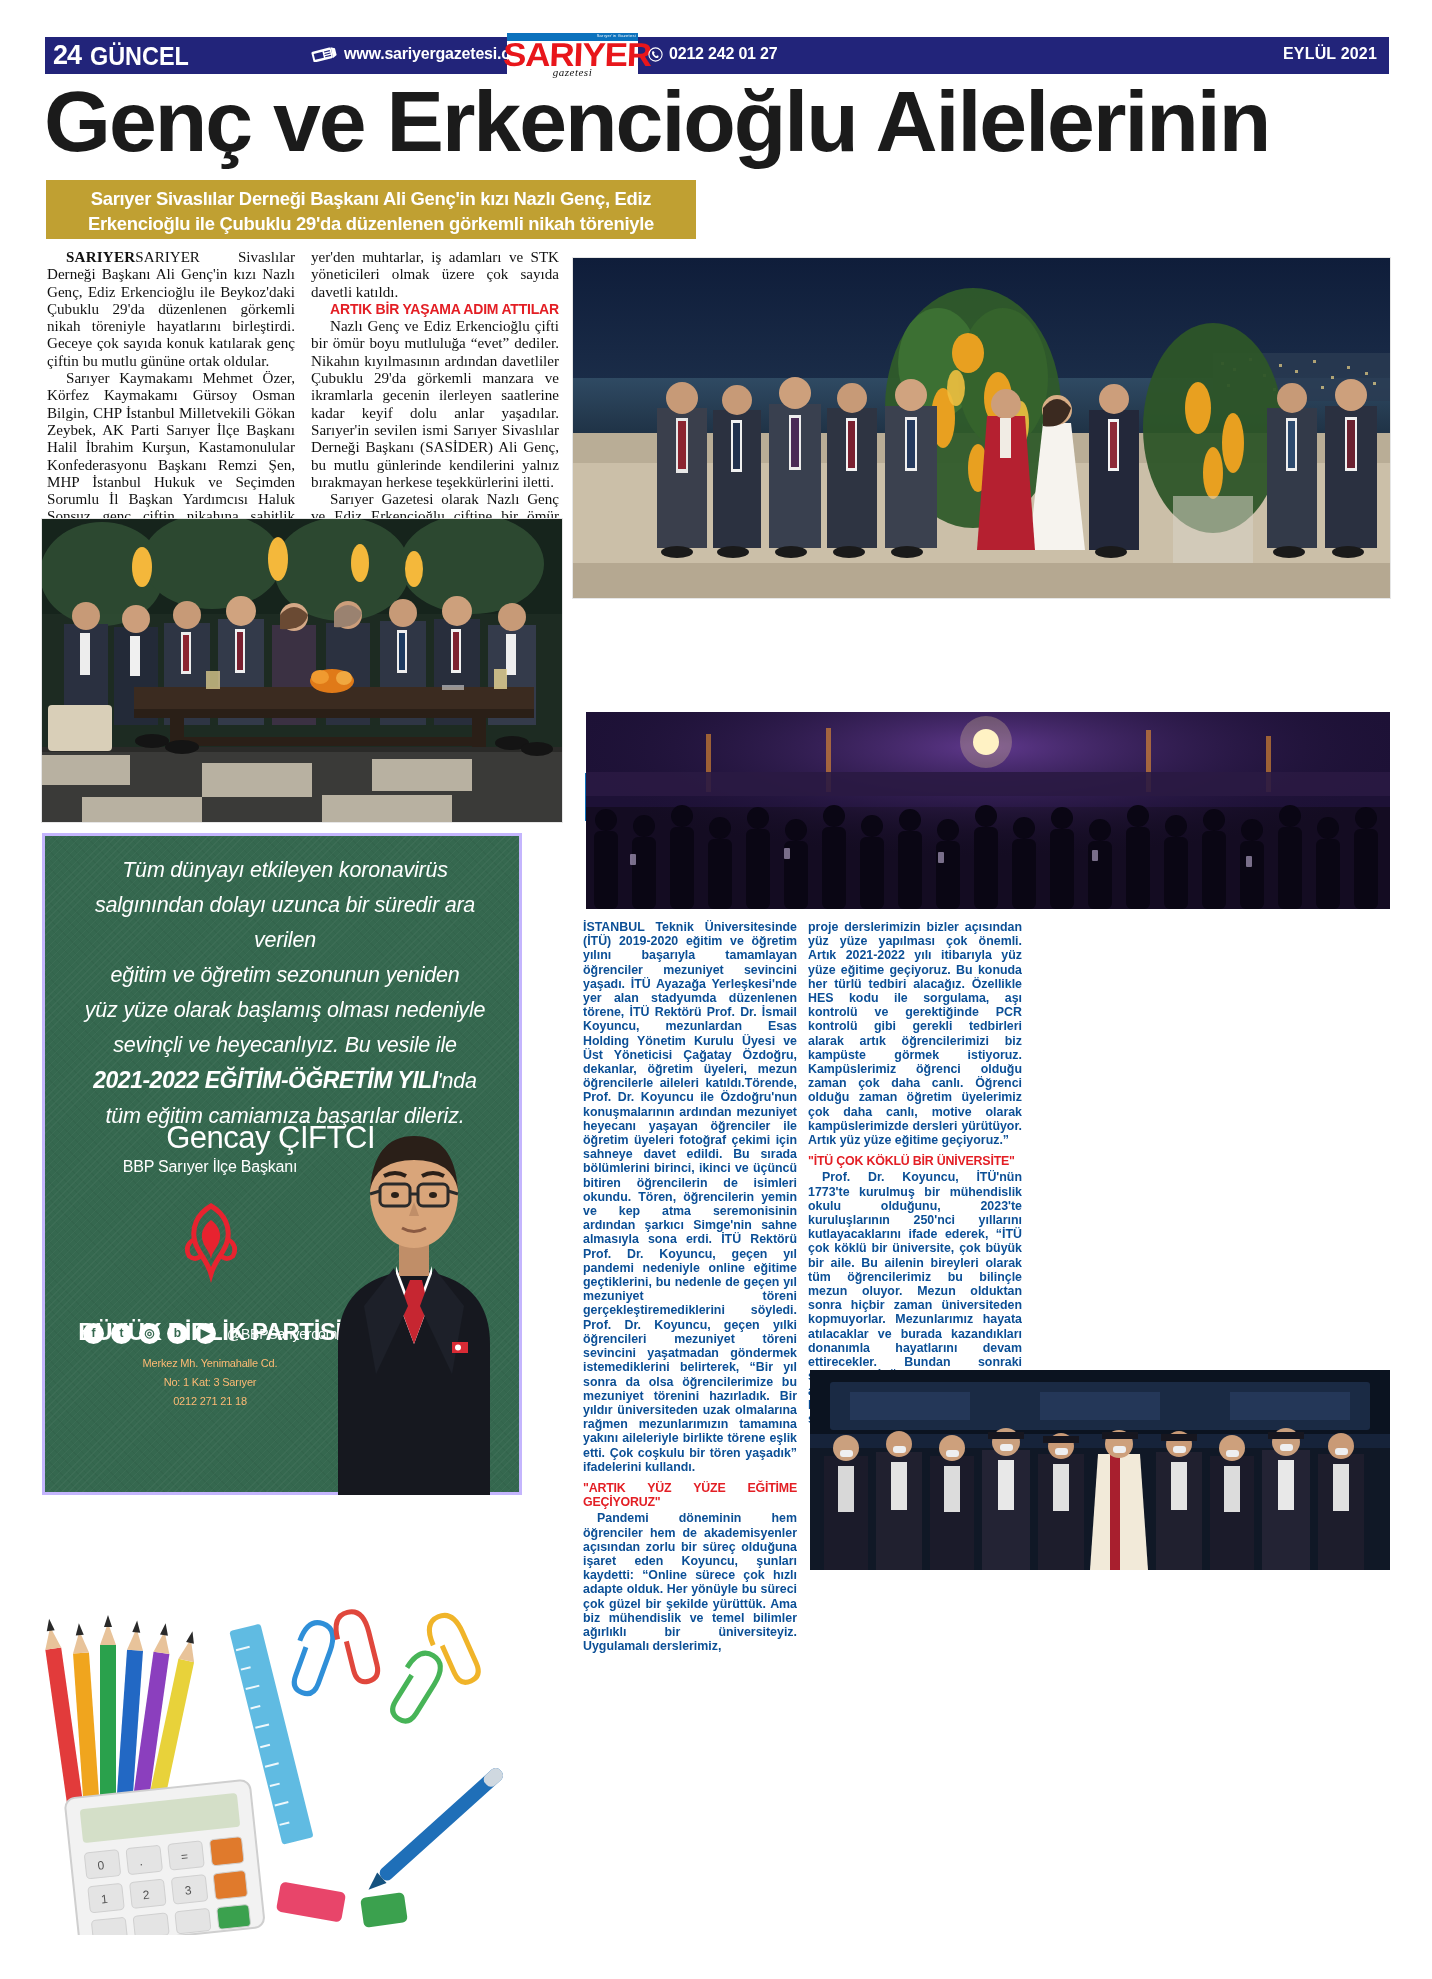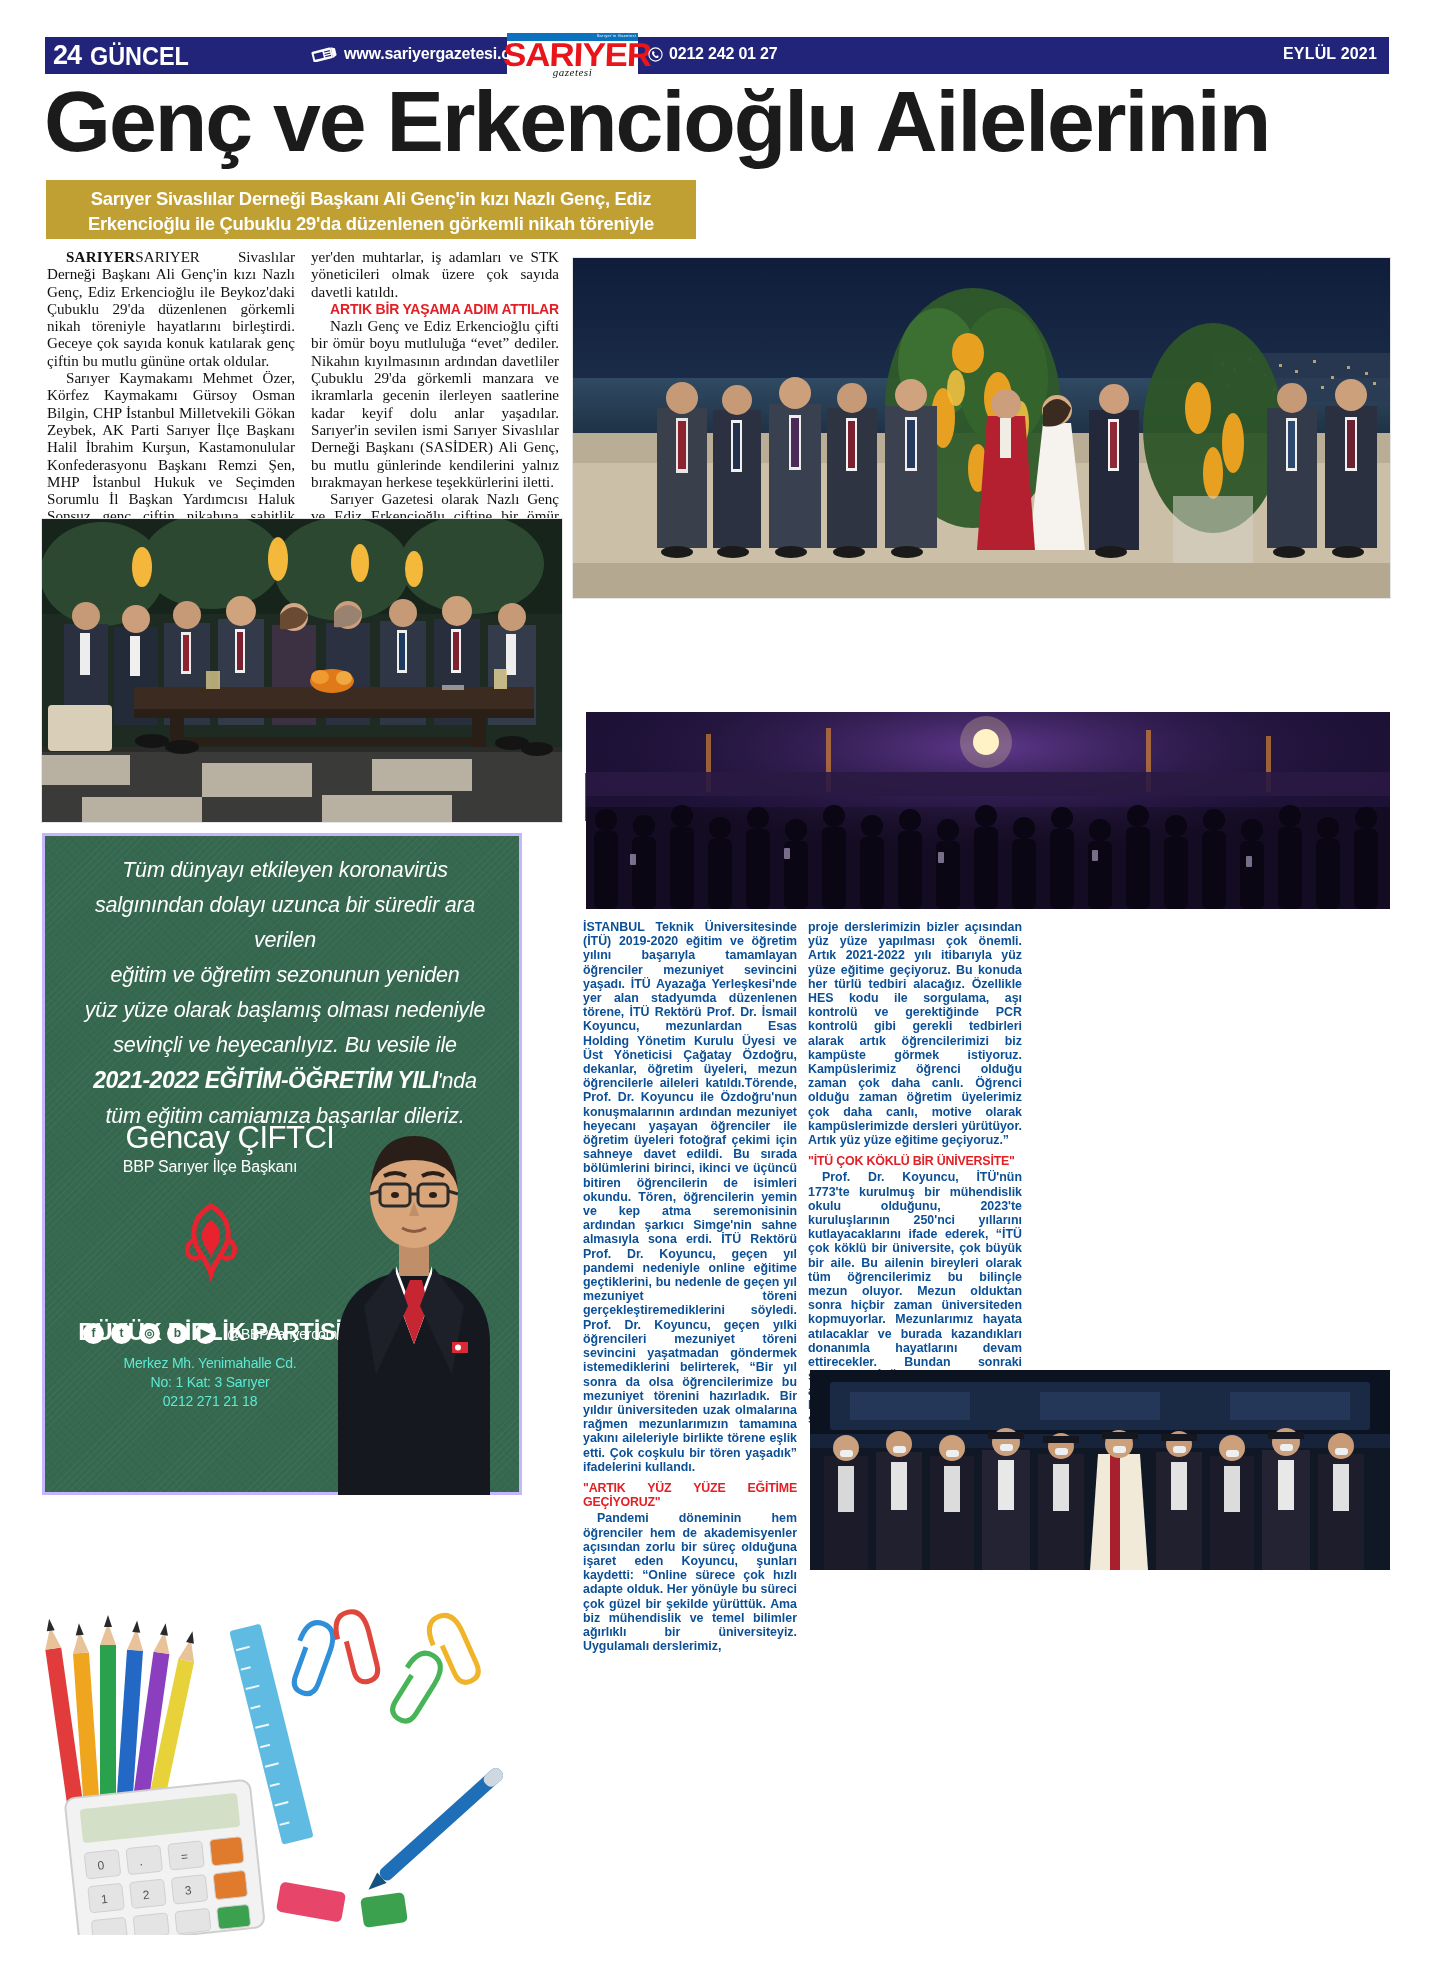--- a/index.html
+++ b/index.html
@@ -181,21 +181,21 @@
   .ad-msg {
     position:absolute; left:18px; top:17px; width:444px;
     color:#ffffff; font-family:"Liberation Sans", sans-serif;
     font-style:italic; font-size:21.5px; line-height:35px;
     text-align:center; letter-spacing:-0.2px;
   }
   .ad-msg .big {
     font-weight:bold; font-size:23px; font-style:italic; letter-spacing:-0.5px;
   }
   .ad-name {
-    position:absolute; left:0; top:284px; width:330px; text-align:center;
+    position:absolute; left:0; top:284px; width:330px; text-align:right;
     color:#ffffff; font-family:"Liberation Sans", sans-serif;
     font-size:31px; letter-spacing:-0.5px;padding-left:40px;
   }
   .ad-title {
     position:absolute; left:0; top:322px; width:330px; text-align:center;
     color:#ffffff; font-family:"Liberation Sans", sans-serif;
     font-size:16px; letter-spacing:-0.2px;
   }
   .bbp-logo {
     position:absolute; left:122px; top:360px; width:88px; height:88px;
@@ -214,22 +214,22 @@
     color:#35684f; font-family:"Liberation Sans", sans-serif;
     font-size:12px; font-weight:bold; line-height:21px; text-align:center;
     display:block;
   }
   .shandle {
     color:#ffffff; font-family:"Liberation Sans", sans-serif;
     font-size:14px; margin-left:4px; letter-spacing:-0.2px;
   }
   .ad-addr {
     position:absolute; left:0; top:518px; width:330px; text-align:center;
-    color:#5eead4; font-family:"Liberation Sans", sans-serif;
-    font-size:14px; line-height:19px; letter-spacing:-0.2px;
+    color:#fdba74; font-family:"Liberation Sans", sans-serif;
+    font-size:11px; line-height:19px; letter-spacing:-0.2px;
   }
   .ad-person {
     position:absolute; right:0px; top:208px; width:215px; height:452px;
     overflow:hidden;
   }
 
   
   .supplies {
     position:absolute; left:42px; top:1495px; width:480px; height:440px;
     background:#ffffff; overflow:hidden;

